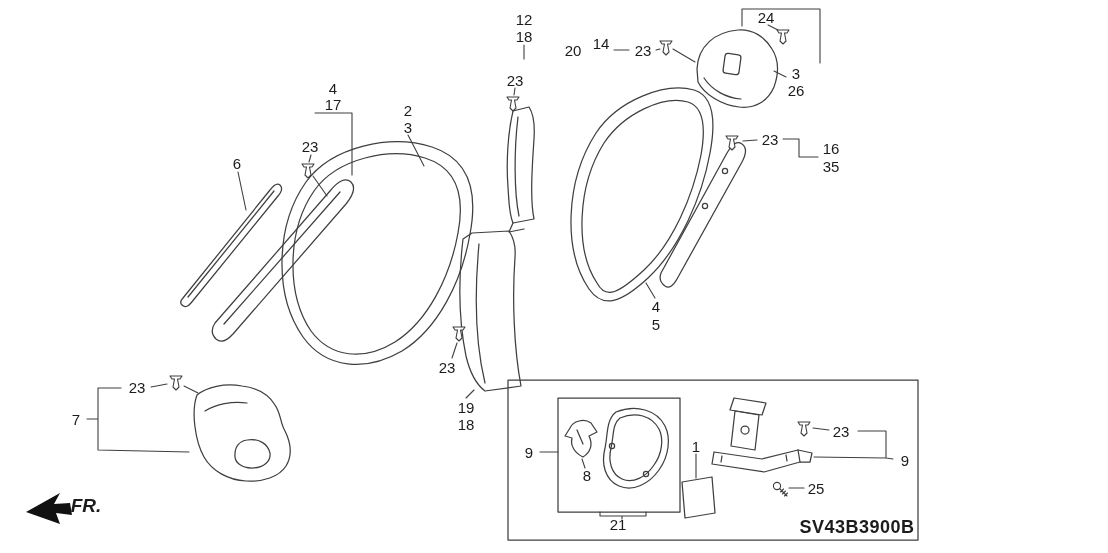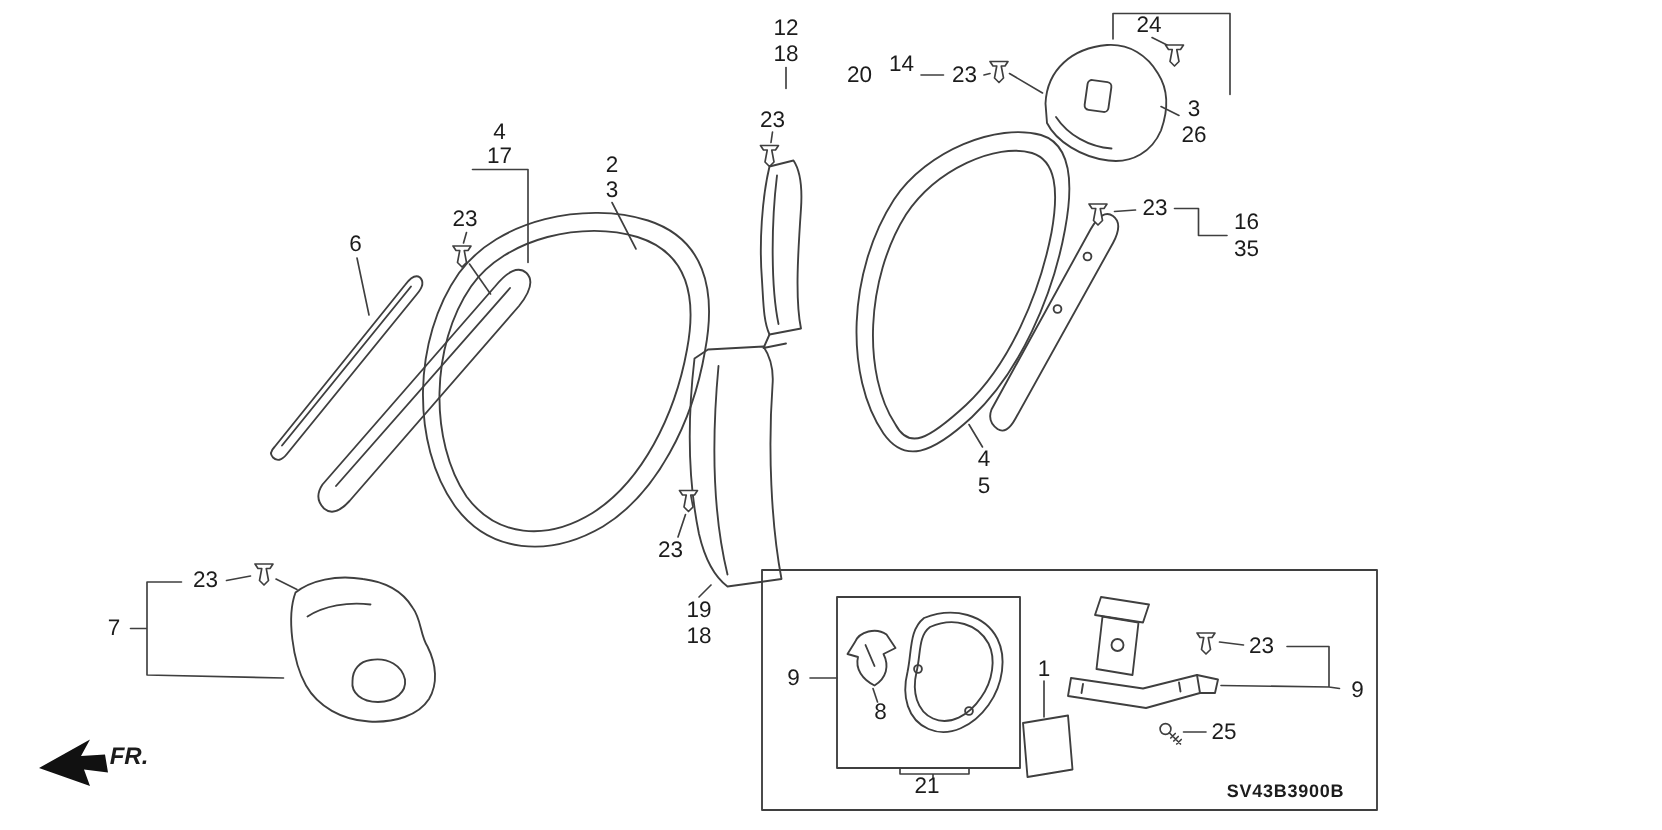--- a/index.html
+++ b/index.html
@@ -6,22 +6,22 @@
   .stage{
     position:relative;width:1108px;height:553px;background:#ffffff;
     font-family:"Liberation Sans", sans-serif;overflow:hidden;
   }
   svg.art{position:absolute;left:0;top:0;}
   .callout{
     position:absolute;transform:translate(-50%,-50%);
     font-size:15px;color:#1c1c1c;white-space:nowrap;line-height:1;
     user-select:none;
   }
-  .fr-label{font-weight:700;font-style:italic;font-size:16px;}
-  .diagram-code{font-weight:700;font-size:12px;letter-spacing:0.5px;}
+  .fr-label{font-weight:700;font-style:italic;font-size:19px;}
+  .diagram-code{font-weight:700;font-size:18px;letter-spacing:0.5px;}
 </style>
 </head>
 <body>
 
 <div class="stage">
 
   <svg class="art" width="1108" height="553" viewBox="0 0 1108 553" xmlns="http://www.w3.org/2000/svg">
     <defs>
       <g id="clip-sym">
         <path d="M -6 -6 L 6 -6 L 4 -3 L 1.5 -3 L 3 5 L 0 8 L -3 5 L -1.5 -3 L -4 -3 Z" fill="#ffffff" stroke="#3f3f3f" stroke-width="1.1" stroke-linejoin="round"></path>

